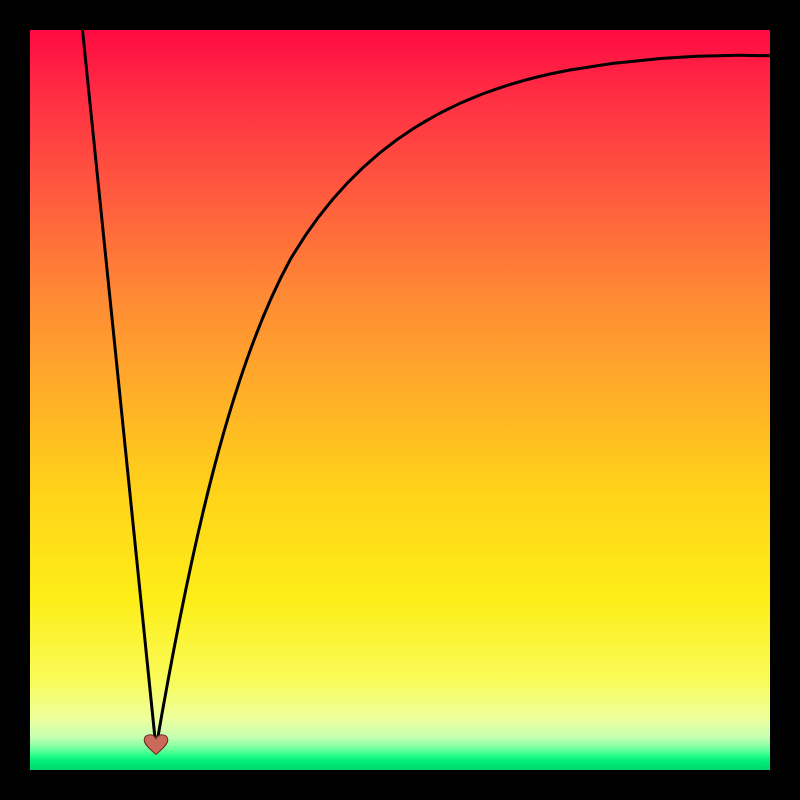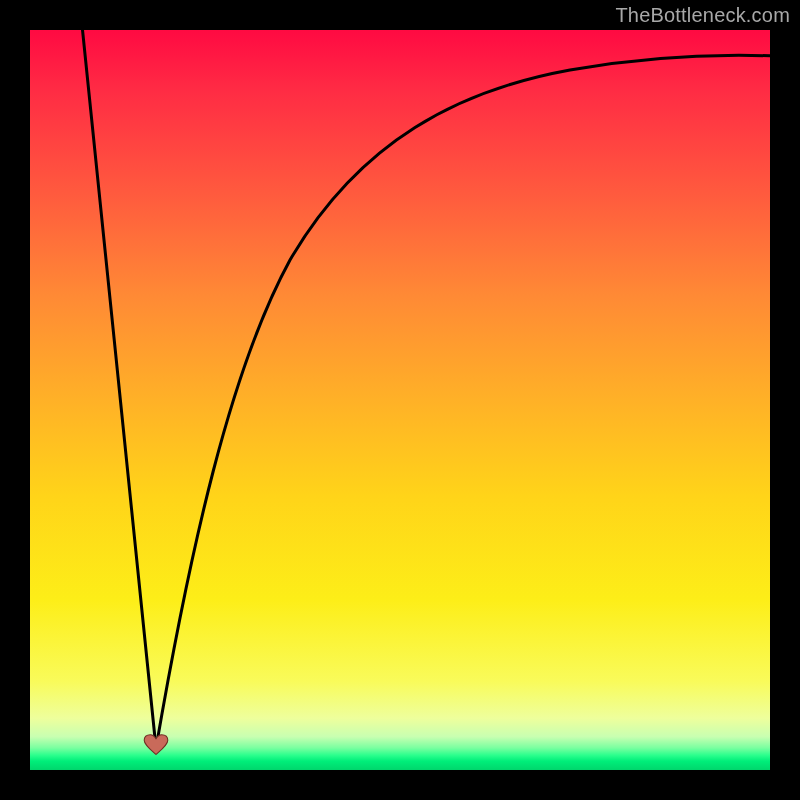--- a/index.html
+++ b/index.html
@@ -91,14 +91,13 @@
       <path d="M16 26
                C 9 20, 1 14, 1 8
                C 1 3, 5 1, 9 1
                C 12 1, 14 3, 16 6
                C 18 3, 20 1, 23 1
                C 27 1, 31 3, 31 8
                C 31 14, 23 20, 16 26 Z" fill="#c96a5a" stroke="#6e2f24" stroke-width="1.4"></path>
     </svg>
   </div>
 
-  <div class="watermark">TheBottleneck.com</div>
 </div>
 
 </body></html>

